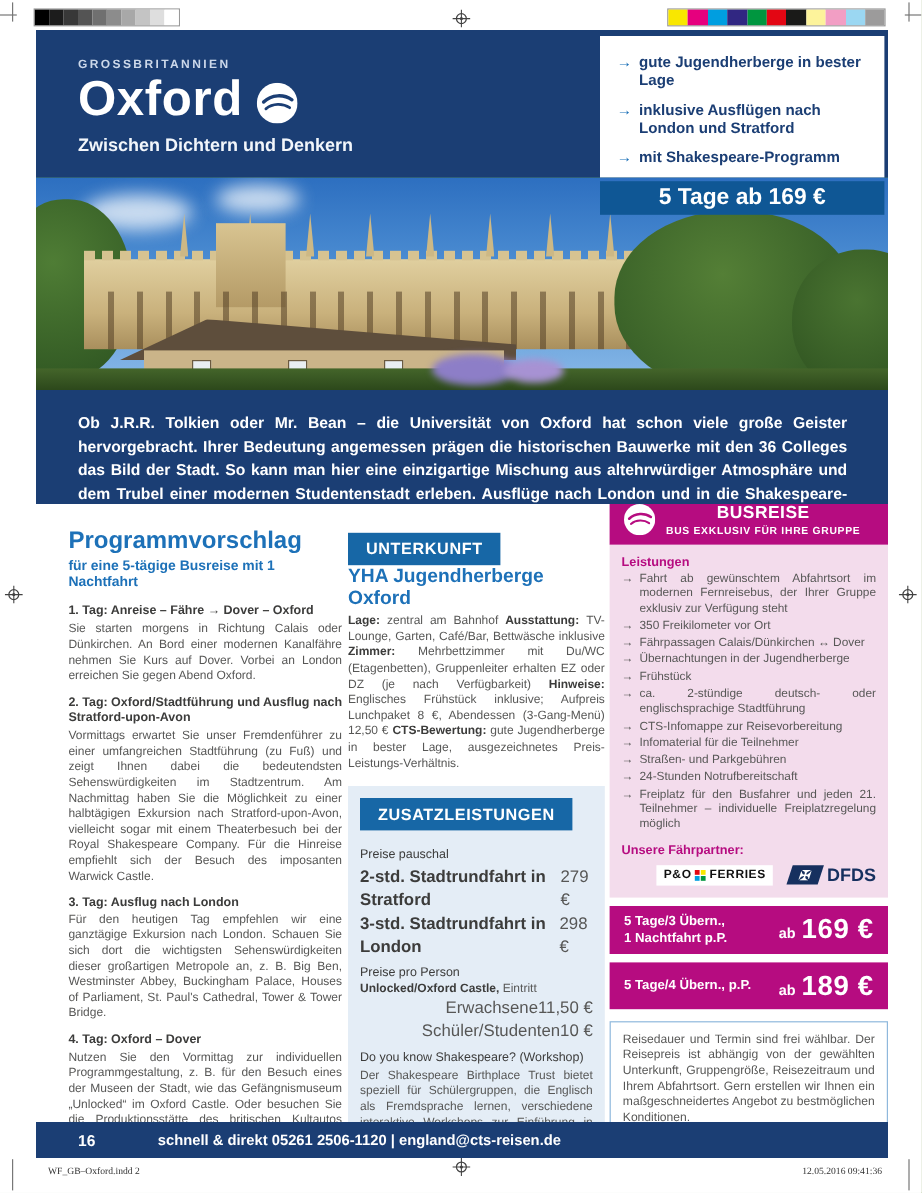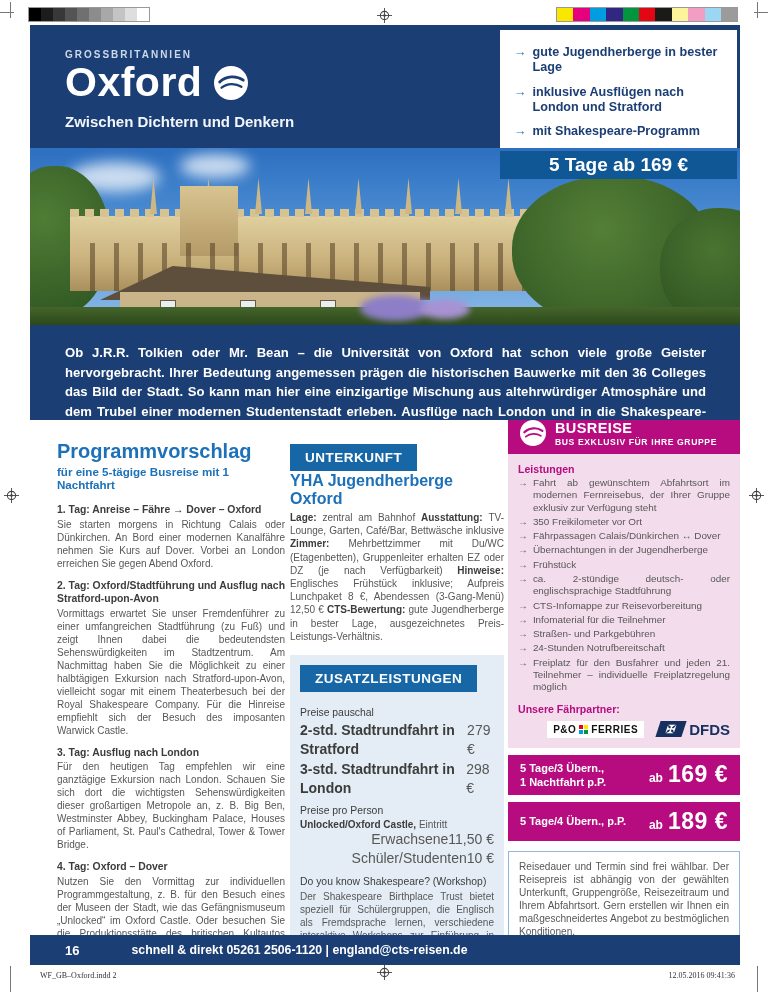--- a/index.html
+++ b/index.html
@@ -23,21 +23,21 @@
   .print-foot{position:absolute;top:971px;left:40px;right:33px;display:flex;justify-content:space-between;
     font-family:"Liberation Serif",serif;font-size:8px;color:#333;}
 
   
   .content{position:absolute;left:30px;top:25px;width:710px;height:720px;background:#4d7c0f;}
 
   
   .hdr{position:relative;height:123px;background:var(--navy);color:#fff;}
   .hdr-inner{padding:24px 0 0 35px;}
   .hdr-cat{font-size:10px;font-weight:bold;letter-spacing:2px;color:#ccd8ea;}
-  .hdr-title-row{display:flex;align-items:flex-start;gap:12px;margin-top:2px;}
+  .hdr-title-row{display:flex;align-items:flex-end;gap:12px;margin-top:2px;}
   .hdr-title{font-size:41px;font-weight:bold;letter-spacing:.5px;line-height:1;}
   .hdr-sub{font-size:15px;font-weight:bold;margin-top:10px;color:#f2f6fb;}
   .cts-logo{width:34px;height:34px;margin-top:4px;}
 
   .callout{position:absolute;left:470px;top:5px;width:237px;height:118px;background:#fff;
     padding:15px 10px 0 14px;}
   .callout .hl{display:flex;gap:6px;margin-bottom:9px;font-size:12.6px;font-weight:bold;color:var(--navy);line-height:1.22;}
   .callout .arr{color:var(--blue);flex:0 0 auto;}
 
   
@@ -92,21 +92,21 @@
 
   .zpanel{background:var(--bluepanel);margin-top:12px;padding:10px 10px 8px;}
   .zpanel .h-box{margin-bottom:8px;}
   .zsec-h{font-size:10.4px;color:var(--dark);margin:7px 0 3px;}
   .zline{font-size:10px;color:var(--body);}
   .zline b{color:var(--dark);}
   .prow{display:flex;justify-content:flex-end;font-size:14px;color:var(--body);line-height:1.38;}
   .prow.bold .pl{font-weight:bold;color:var(--dark);}
   .ztext{font-size:10px;color:var(--body);line-height:1.3;text-align:justify;margin:2px 0 3px;}
 
-  .bus-hdr{background:var(--magenta);color:#fff;height:42px;display:flex;align-items:center;gap:9px;padding:0 12px;}
+  .bus-hdr{background:var(--magenta);color:#fff;height:42px;display:flex;align-items:center;gap:9px;padding:0 12px;text-align:center;}
   .bus-icon{width:26px;height:26px;flex:0 0 auto;}
   .bus-hdr-txt .t1l{font-size:14.5px;font-weight:bold;letter-spacing:.4px;}
   .bus-hdr-txt .t2l{font-size:8.6px;font-weight:bold;letter-spacing:.6px;margin-top:1px;}
   .ppanel{background:var(--pinkpanel);padding:9px 10px 10px;}
   .lst-title{color:var(--magenta);font-size:10.6px;font-weight:bold;margin-bottom:2px;}
   .lst{list-style:none;}
   .lst li{display:flex;gap:5px;font-size:9.9px;color:var(--body);line-height:1.24;margin-bottom:2px;text-align:justify;}
   .lst .arr{color:var(--body);flex:0 0 auto;}
   .partner-title{color:var(--magenta);font-size:10.6px;font-weight:bold;margin:9px 0 6px;}
   .logo-row{display:flex;align-items:center;gap:14px;justify-content:flex-end;}

